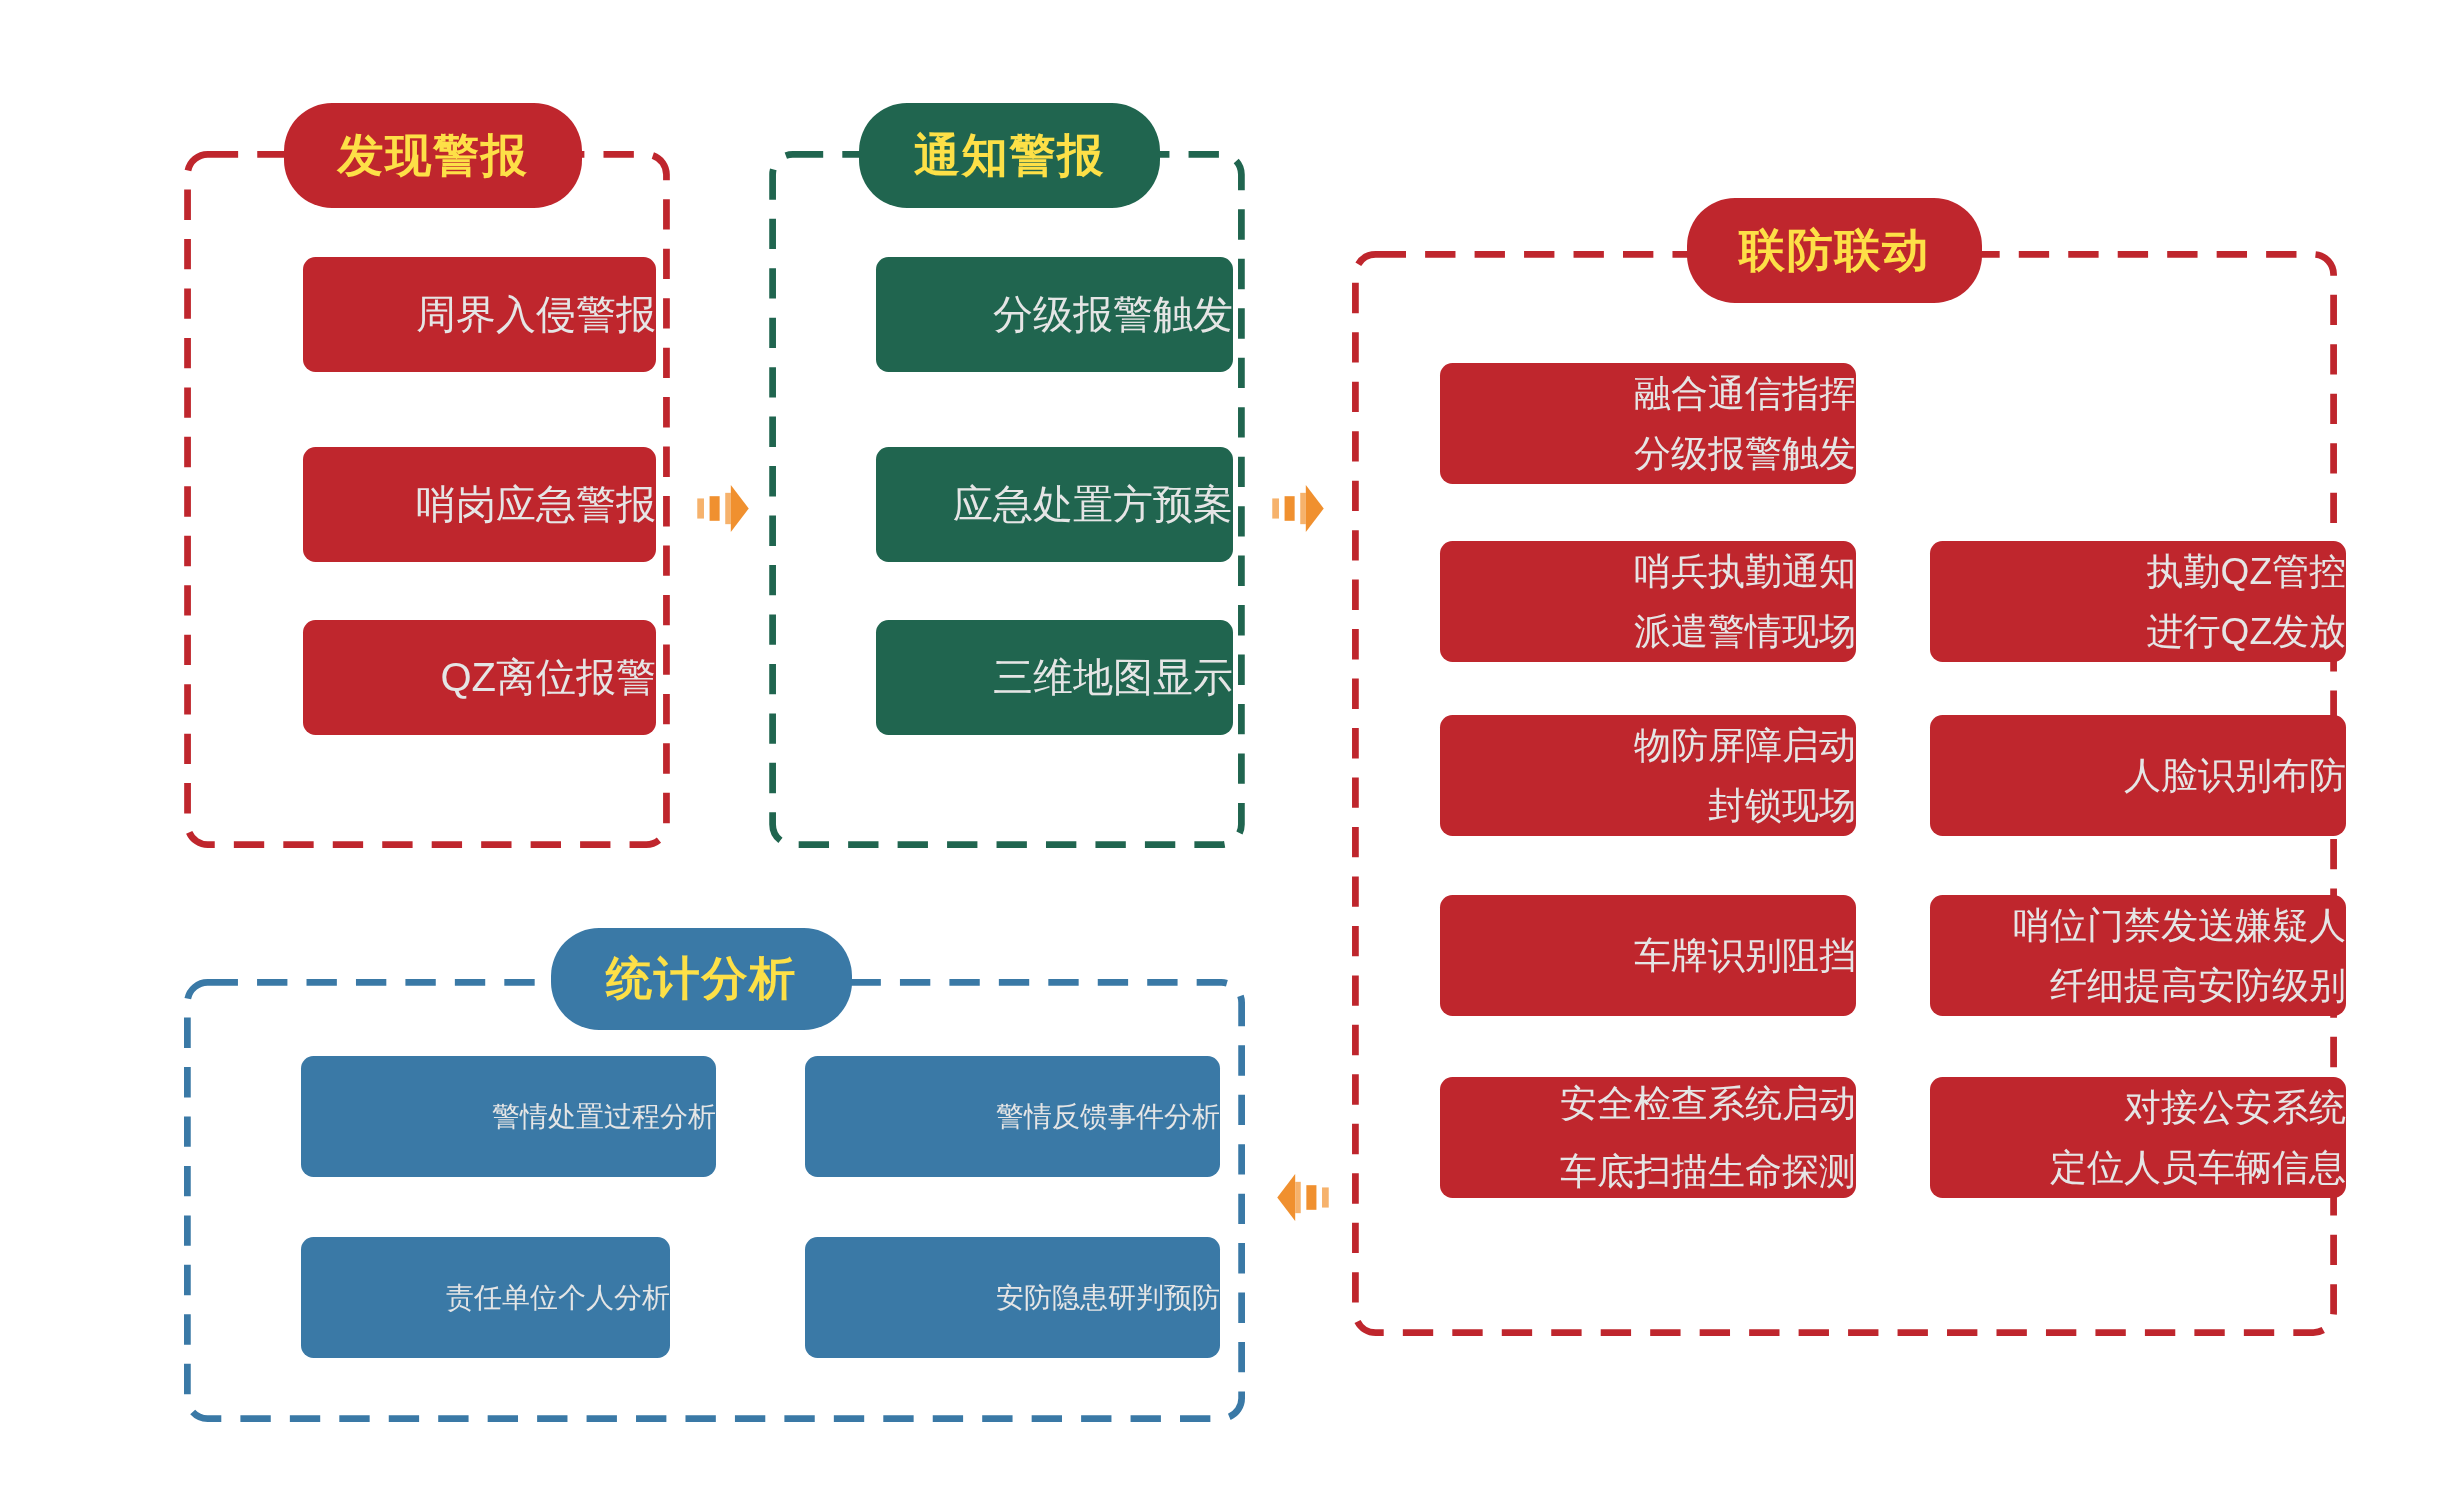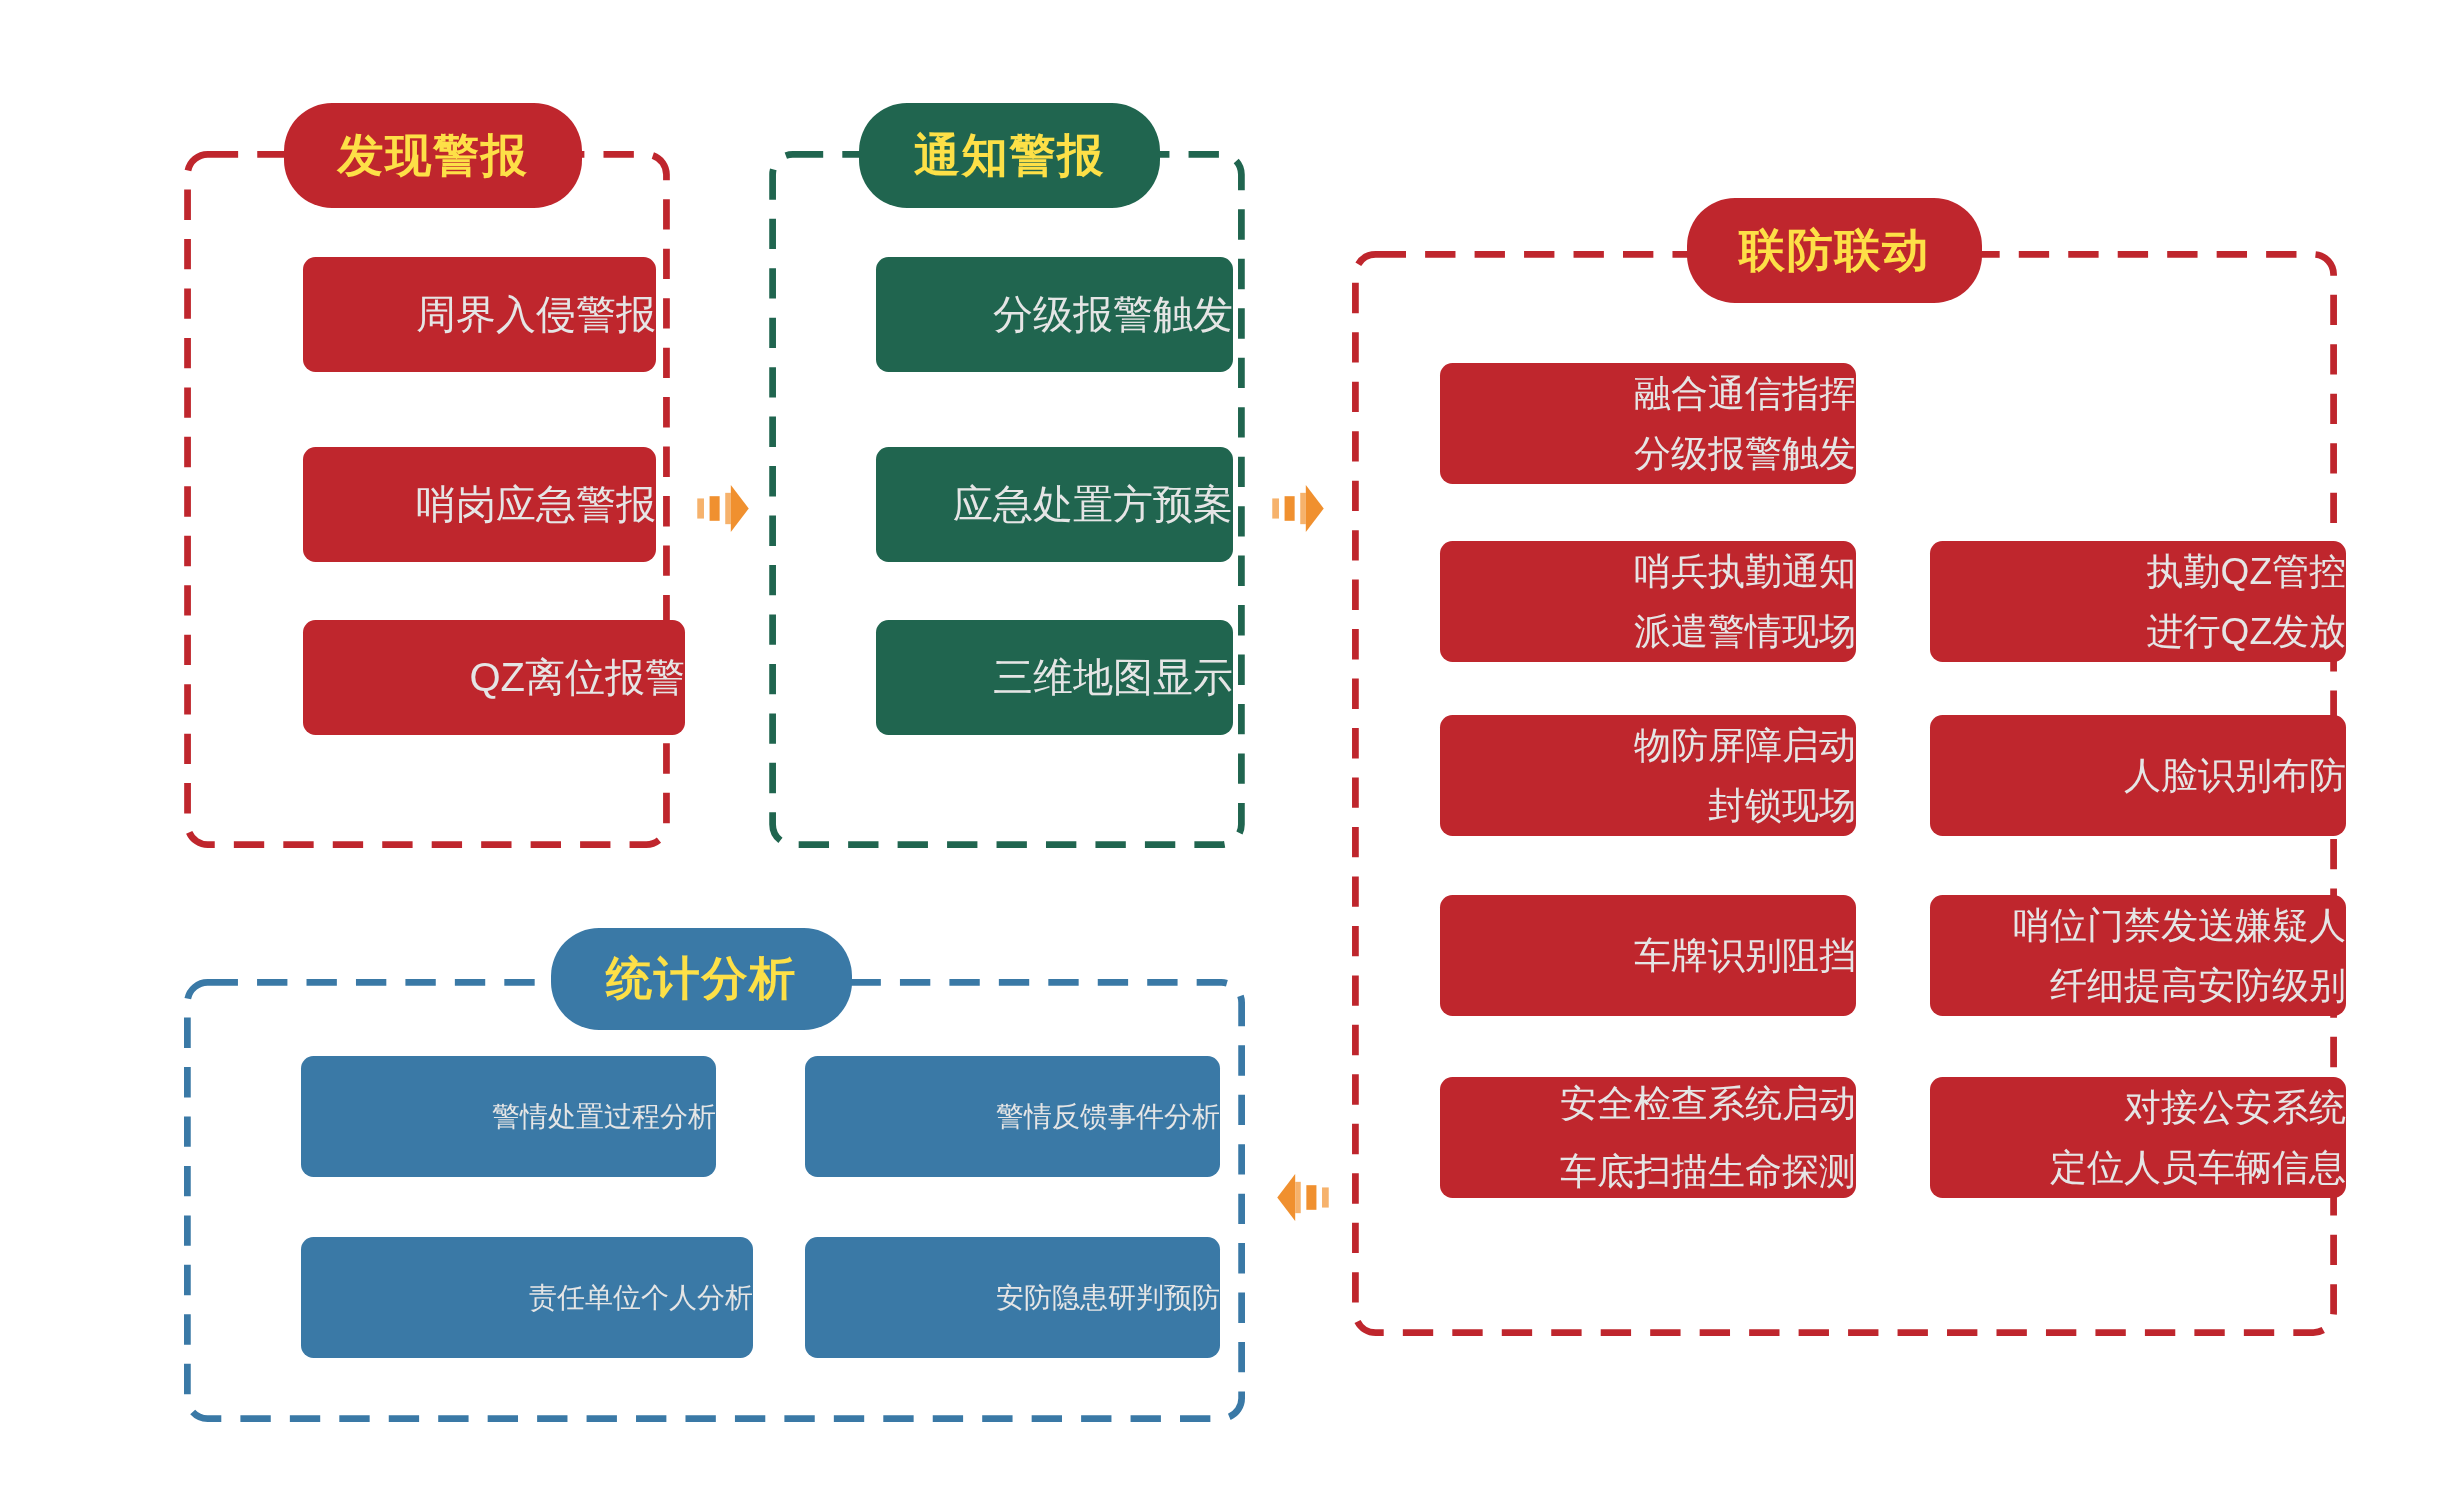--- a/index.html
+++ b/index.html
@@ -46,21 +46,21 @@
   </svg>
   <div class="pill bg-red" style="left:284px; top:103px; width:298px; height:105px;">
     <span>发现警报</span>
   </div>
   <div class="box bg-red single" style="left:256px; top:257px; width:353px; height:115px;">
     <span>周界入侵警报</span>
   </div>
   <div class="box bg-red single" style="left:256px; top:447px; width:353px; height:115px;">
     <span>哨岗应急警报</span>
   </div>
-  <div class="box bg-red single" style="left:256px; top:620px; width:353px; height:115px;padding-left:29px;">
+  <div class="box bg-red single" style="left:256px; top:620px; width:353px; height:115px;">
     <span>QZ离位报警</span>
   </div>
 
   <svg class="dash" style="left:769px; top:151px;" width="476" height="697" viewBox="0 0 846 1240">
     <rect x="6" y="6" width="834" height="1228" rx="36" fill="none" stroke="#20654F" stroke-width="12" stroke-dasharray="54 34"></rect>
   </svg>
   <div class="pill bg-green" style="left:859px; top:103px; width:301px; height:105px;">
     <span>通知警报</span>
   </div>
   <div class="box bg-green single" style="left:829px; top:257px; width:357px; height:115px;">
@@ -145,21 +145,21 @@
   </svg>
   <div class="pill bg-blue" style="left:551px; top:928px; width:301px; height:102px;">
     <span>统计分析</span>
   </div>
   <div class="box bg-blue stat" style="left:254px; top:1056px; width:415px; height:121px;">
     <span>警情处置过程分析</span>
   </div>
   <div class="box bg-blue stat" style="left:758px; top:1056px; width:415px; height:121px;">
     <span>警情反馈事件分析</span>
   </div>
-  <div class="box bg-blue stat" style="left:254px; top:1237px; width:452px; height:121px;">
+  <div class="box bg-blue stat" style="left:254px; top:1237px; width:369px; height:121px;">
     <span>责任单位个人分析</span>
   </div>
   <div class="box bg-blue stat" style="left:758px; top:1237px; width:415px; height:121px;">
     <span>安防隐患研判预防</span>
   </div>
 
 </div>
 
 
 </body></html>

